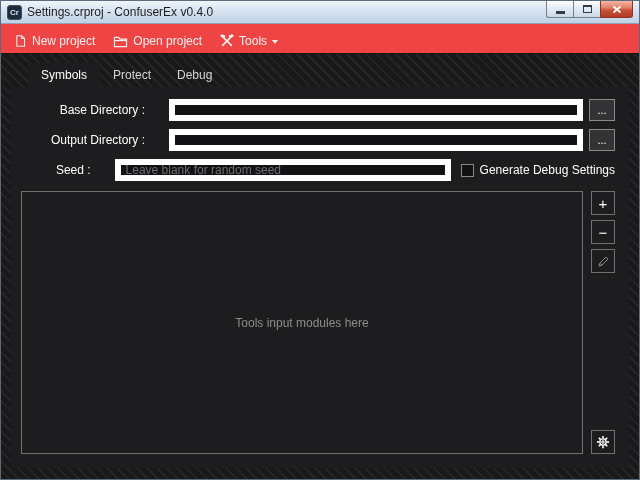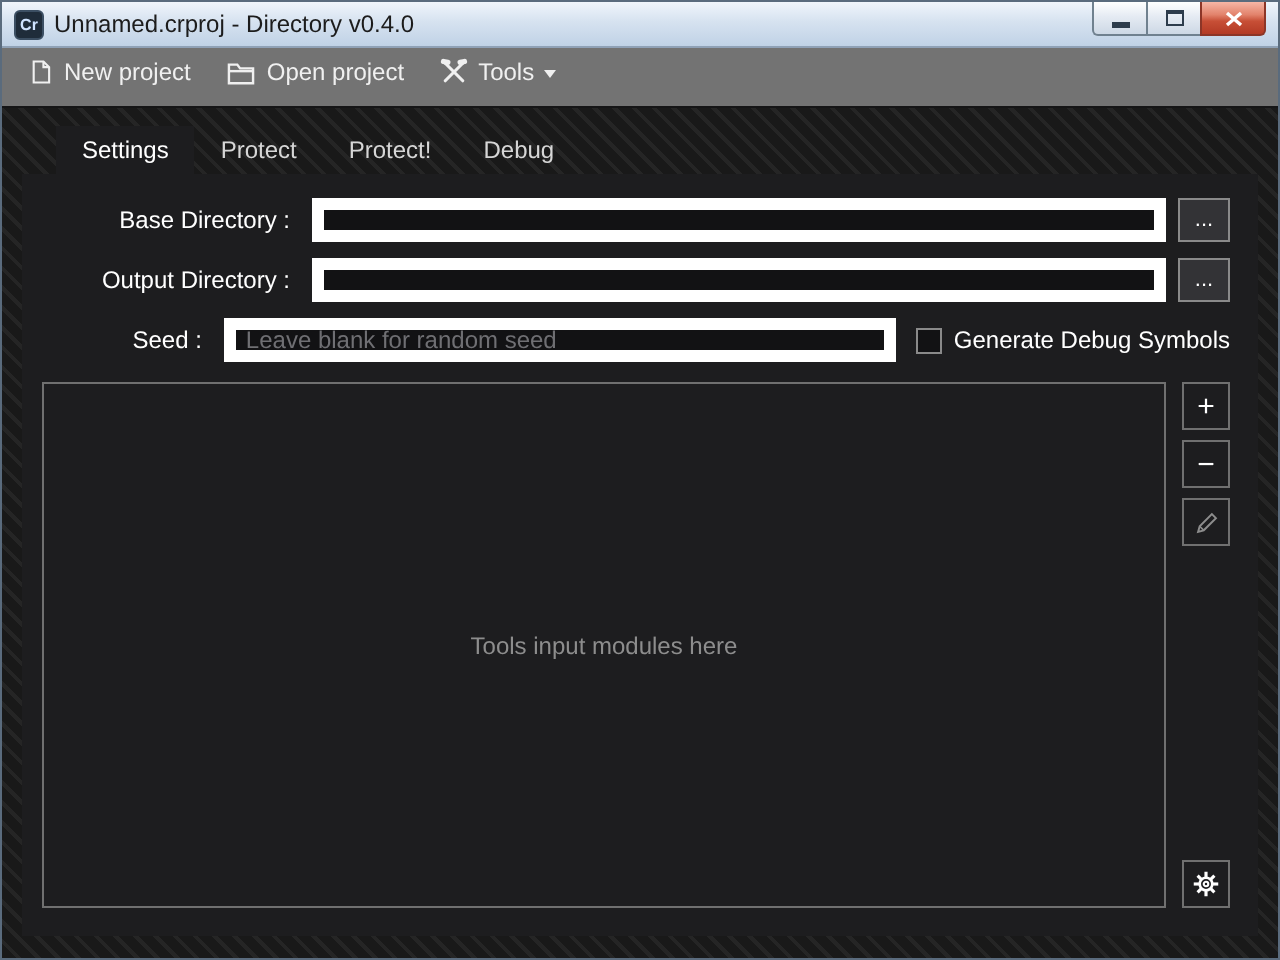--- a/index.html
+++ b/index.html
@@ -50,23 +50,23 @@
     background:linear-gradient(#f6b6a6, #e2826b 40%, #c74f36 60%, #b33a25);
     border-color:#8c3527;
     border-radius:0 0 3px 0;
   }
   .glyph-minimize { width:9px; height:3px; background:#2d3c4c; margin-top:7px; }
   .glyph-maximize { width:9px; height:8px; border:1px solid #2d3c4c; border-top-width:2px; }
 
   
   .toolbar {
     height:30px; flex:0 0 30px;
-    background:#737373;
+    background:#ef4444;
     border-bottom:1px solid #151516;
-    display:flex; align-items:flex-start;
+    display:flex; align-items:flex-end;
     padding:0 4px;
   }
   .tool-btn {
     display:flex; align-items:center;
     height:24px; padding:0 9px;
     color:#f0f0f0; font-size:12px;
     background:transparent; border:none;
     cursor:default;
   }
   .tool-btn .ticon { display:flex; margin-right:5px; }
@@ -96,21 +96,21 @@
 
   
   .panel {
     flex:1; background:#1d1d1f;
     padding:4px 14px 14px 10px;
     display:flex; flex-direction:column;
     min-height:0;
   }
   .row { display:flex; align-items:center; margin-top:8px; }
   .row .flabel {
-    width:124px; text-align:right; margin-right:11px;
+    width:124px; text-align:right; margin-right:24px;
     color:#ffffff; font-size:12px; white-space:nowrap;
   }
   .textbox {
     flex:1; height:22px;
     background:#121214; border:6px solid #ffffff;
     color:#e8e8e8; font-size:12px; padding:0 5px;
     font-family:"Liberation Sans", sans-serif;
     outline:none;
   }
   .textbox::placeholder { color:#6f6f73; opacity:1; }
@@ -148,21 +148,21 @@
   .sbtn.gear { margin-top:auto; margin-bottom:0; }
   .sbtn svg { display:block; }
 </style>
 </head>
 <body>
 
 <div class="window">
 
   <div class="titlebar">
     <div class="app-icon">Cr</div>
-    <div class="win-title">Unnamed.crproj - Directory v0.4.0</div>
+    <div class="win-title">Settings.crproj - ConfuserEx v0.4.0</div>
     <div class="win-controls">
       <div class="win-btn min">
         <span class="glyph-minimize"></span>
       </div>
       <div class="win-btn max">
         <span class="glyph-maximize"></span>
       </div>
       <div class="win-btn close">
         <svg width="10" height="9" viewBox="0 0 10 9">
           <path d="M1.5 1.5 L8.5 7.5 M8.5 1.5 L1.5 7.5" stroke="#ffffff" stroke-width="1.7"></path>
@@ -200,23 +200,22 @@
         </svg>
       </span>
       <span>Tools</span>
       <span class="caret-down"></span>
     </button>
   </div>
 
   <div class="body">
 
     <div class="tabstrip">
-      <div class="tab active">Settings</div>
+      <div class="tab active">Symbols</div>
       <div class="tab">Protect</div>
-      <div class="tab">Protect!</div>
       <div class="tab">Debug</div>
     </div>
 
     <div class="panel">
 
       <div class="row">
         <span class="flabel">Base Directory :</span>
         <input class="textbox" type="text" value="" style="">
         <button class="browse-btn">...</button>
       </div>
@@ -226,21 +225,21 @@
         <input class="textbox" type="text" value="" style="">
         <button class="browse-btn">...</button>
       </div>
 
       <div class="row">
         <span class="flabel">Seed :</span>
         <input class="textbox seed" type="text" placeholder="Leave blank for random seed" style="">
         <span class="spacer"></span>
         <span class="chk-group">
           <span class="checkbox"></span>
-          <span class="chk-label">Generate Debug Symbols</span>
+          <span class="chk-label">Generate Debug Settings</span>
         </span>
       </div>
 
       <div class="module-row">
         <div class="dropzone">
           <span class="drop-text">Tools input modules here</span>
         </div>
         <div class="side-col">
           <button class="sbtn">+</button>
           <button class="sbtn">−</button>

